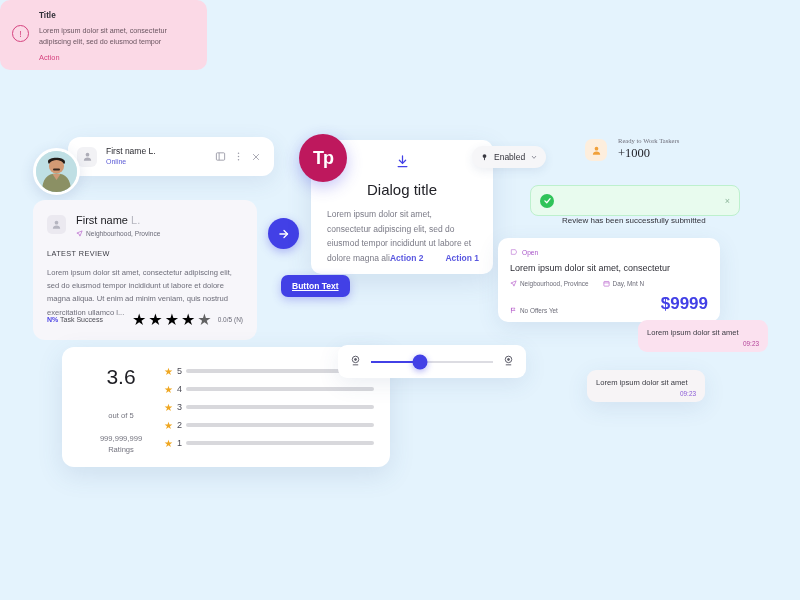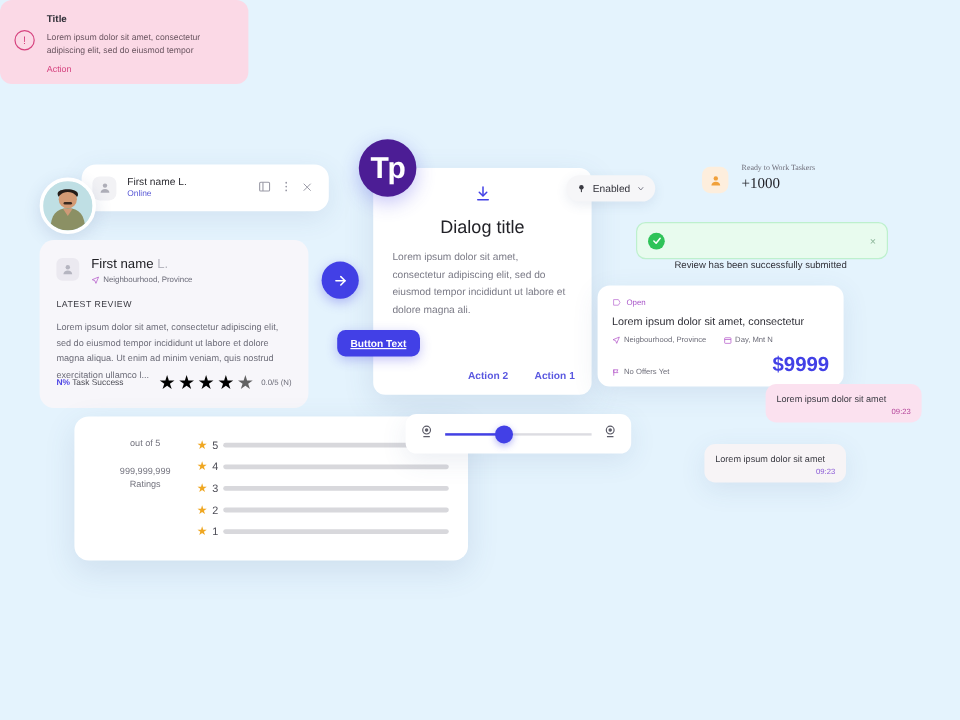--- a/index.html
+++ b/index.html
@@ -66,29 +66,29 @@
   }
   #label-chip .lt { position: absolute; left: 10px; top: 9px; font-size: 9px; color: #33333b; }
   #arrow-btn {
     position: absolute; left: 268px; top: 218px; width: 31px; height: 31px; border-radius: 50%;
     background: #4240e6; display: flex; align-items: center; justify-content: center;
     box-shadow: 0 3px 10px rgba(66,64,230,0.35);
   }
 
   
   #tp-logo {
-    position: absolute; left: 299px; top: 116px; width: 48px; height: 48px; border-radius: 50%;
-    background: #4c1d95; color: #fff; display: flex; align-items: center; justify-content: center;
-    font-size: 25px; font-weight: 700; letter-spacing: -1px;
+    position: absolute; left: 299px; top: 134px; width: 48px; height: 48px; border-radius: 50%;
+    background: #be185d; color: #fff; display: flex; align-items: center; justify-content: center;
+    font-size: 18px; font-weight: 700; letter-spacing: -1px;
     box-shadow: 0 5px 16px rgba(66,64,230,0.30); z-index: 6;
   }
 
   
   #dialog-card {
-    left: 311px; top: 140px; width: 182px; height: 189px; border-radius: 10px;
+    left: 311px; top: 140px; width: 182px; height: 134px; border-radius: 10px;
     padding: 14px 16px 0 16px; text-align: center;
   }
   #dialog-card .dl-icon { color: #4240e6; font-size: 14px; line-height: 14px; }
   #dialog-card .dtitle { font-size: 15px; color: #222228; margin-top: 10px; font-weight: 400; }
   #dialog-card .dbody { font-size: 8.5px; line-height: 14.5px; color: #7a7a86; margin-top: 9px; text-align: left; }
   #dialog-card .dacts { position: absolute; right: 14px; bottom: 11px; display: flex; gap: 22px; }
   #dialog-card .dacts a { font-size: 8.5px; color: #5a58e0; text-decoration: none; font-weight: 700; }
 
   
   #button-text {
@@ -125,21 +125,21 @@
   }
   #toast .ok {
     width: 14px; height: 14px; border-radius: 50%; background: #2fc359; color: #fff;
     display: flex; align-items: center; justify-content: center; font-size: 8px; flex: none;
   }
   #toast .tt { font-size: 8px; color: #32323a; flex: 1; margin-top: 40px; }
   #toast .cx { font-size: 9px; color: #8fb79c; }
 
   
   #job-card {
-    left: 498px; top: 238px; width: 205px; height: 84px; border-radius: 10px; padding: 10px 12px;
+    left: 498px; top: 238px; width: 222px; height: 84px; border-radius: 10px; padding: 10px 12px;
   }
   #job-card .jstat { font-size: 6.6px; color: #a855c9; display: flex; align-items: center; gap: 4px; }
   #job-card .jttl { font-size: 9px; color: #2f2f37; margin-top: 7px; }
   #job-card .jmeta { display: flex; gap: 14px; margin-top: 7px; }
   #job-card .jm { font-size: 6.4px; color: #6c6c78; display: flex; align-items: center; gap: 3px; }
   #job-card .jbot { display: flex; align-items: flex-end; margin-top: 7px; }
   #job-card .jprice { margin-left: auto; font-size: 17px; color: #4240e6; font-weight: 700; }
 
   
   .bubble { position: absolute; border-radius: 9px; padding: 7px 9px 5px 9px; }
@@ -149,21 +149,21 @@
   .bubble .bm { font-size: 6.4px; color: #b4459a; text-align: right; margin-top: 2px; }
   #bubble-gray .bm { color: #8a5ad6; }
 
   
   #ratings-card {
     left: 62px; top: 347px; width: 328px; height: 120px; border-radius: 12px; padding: 12px 16px;
     display: flex;
   }
   #ratings-card .left { width: 86px; text-align: center; padding-top: 6px; flex: none; }
   #ratings-card .score { font-size: 21px; color: #1e1e24; line-height: 24px; }
-  #ratings-card .outof { font-size: 7.6px; color: #74747f; margin-top: 0; }
+  #ratings-card .outof { font-size: 7.6px; color: #74747f; margin-top: 22px; }
   #ratings-card .cnt { font-size: 7.6px; color: #74747f; margin-top: 14px; }
   #ratings-card .cntl { font-size: 7.6px; color: #74747f; margin-top: 2px; }
   #ratings-card .bars { flex: 1; padding-top: 3px; }
   #ratings-card .row { display: flex; align-items: center; height: 18px; }
   #ratings-card .row .s { color: #efa722; font-size: 10px; }
   #ratings-card .row .n { font-size: 9px; color: #4c4c56; width: 13px; text-align: center; }
   #ratings-card .track { flex: 1; height: 4.5px; background: #d8d8dc; border-radius: 3px; overflow: hidden; }
   #ratings-card .fill { height: 100%; background: #eda723; border-radius: 3px; }
 
   
@@ -379,20 +379,21 @@
     <div class="bt">Lorem ipsum dolor sit amet</div>
     <div class="bm">09:23</div>
   </div>
   <div id="bubble-gray" class="bubble shadow-soft">
     <div class="bt">Lorem ipsum dolor sit amet</div>
     <div class="bm">09:23</div>
   </div>
 
   <div id="ratings-card" class="card shadow-mid">
     <div class="left">
+      <div class="score">3.6</div>
       <div class="outof">out of 5</div>
       <div class="cnt">999,999,999</div>
       <div class="cntl">Ratings</div>
     </div>
     <div class="bars" id="ratings-bars">
         <div class="row">
           <span class="s">★</span>
           <span class="n">5</span>
           <span class="track"><span class="fill" style="width:100%"></span></span>
         </div>

